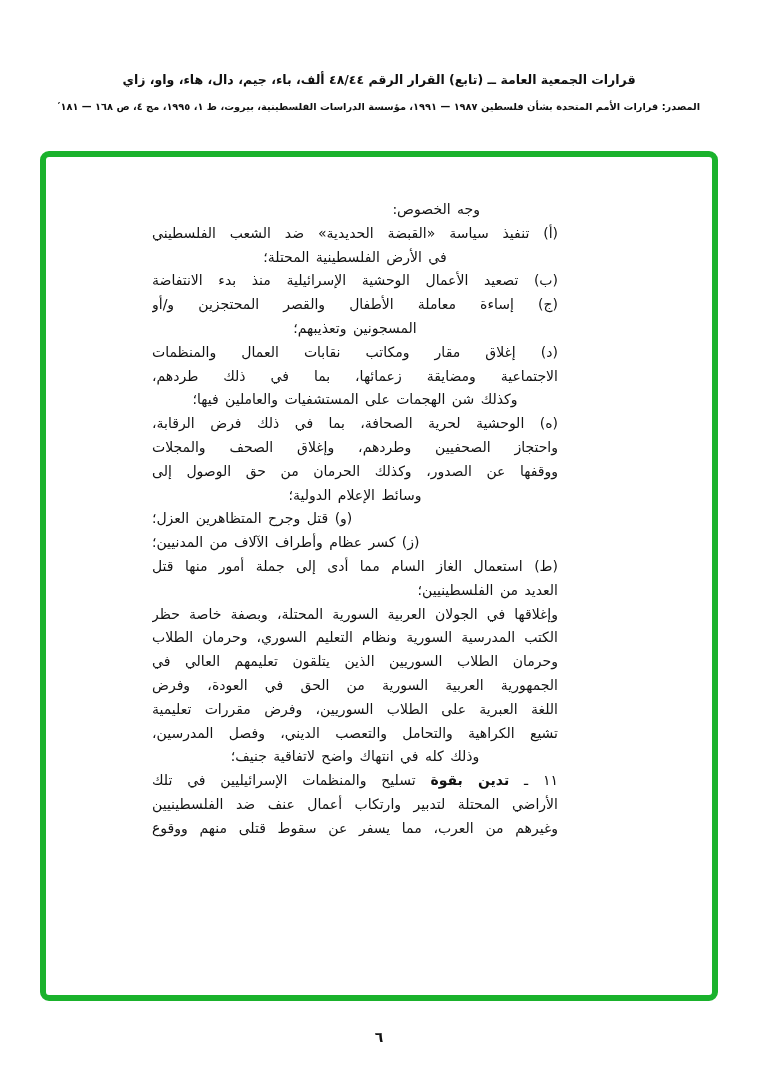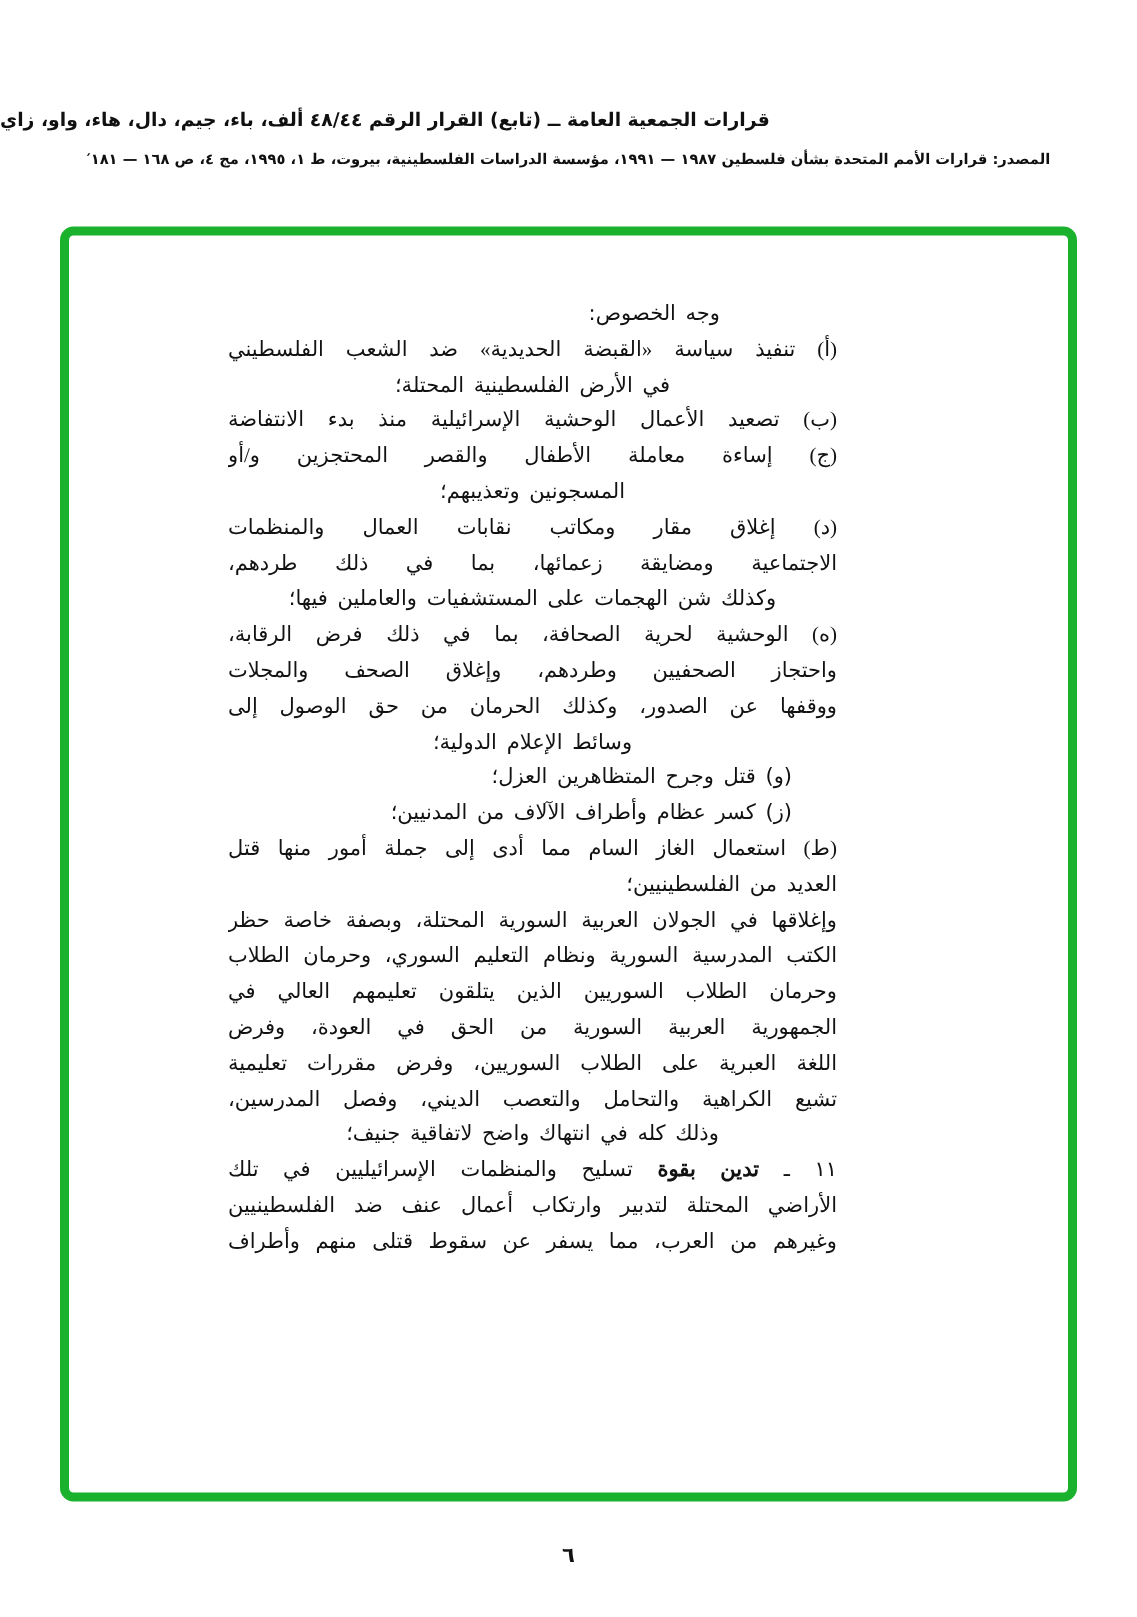--- a/index.html
+++ b/index.html
@@ -8,21 +8,21 @@
     width: 758px;
     height: 1078px;
     background: #ffffff;
     overflow: hidden;
     font-family: "DejaVu Sans", sans-serif;
     color: #141414;
   }
   .hdr-title {
     position: absolute;
     top: 72px; left: 0; right: 0;
-    text-align: left;
+    text-align: center;
     direction: rtl;
     font-size: 12.5px;
     font-weight: bold;
     letter-spacing: 0.2px;
     color: #101010;
   }
   .hdr-source {
     position: absolute;
     top: 101px; left: 0; right: 0;
     text-align: center;
@@ -44,23 +44,23 @@
     top: 186px;
     right: 200px;
     width: 406px;
     direction: rtl;
     font-size: 14px;
     line-height: 23.8px;
     word-spacing: 2px;
     color: #121212;
   }
   .ln { height: 23.8px; overflow: hidden; box-sizing: border-box; }
-  .a-j  { text-align: justify; text-align-last: justify; font-family: Liberation Serif, serif; }
+  .a-j  { text-align: justify; text-align-last: justify; }
   .a-c  { text-align: center; }
-  .a-r1 { text-align: right; padding-right: 30px; }
+  .a-r1 { text-align: left; padding-right: 30px; }
   .a-r2 { text-align: right; padding-right: 78px; margin-top: 12px; }
   .a-l1 { text-align: right;  padding-left: 68px; }
   .b { font-weight: bold; }
   .pagenum {
     position: absolute;
     top: 1029px; left: 0; right: 0;
     text-align: center;
     font-size: 14px;
     font-weight: bold;
     color: #101010;
@@ -97,18 +97,18 @@
       <div class="ln a-l1"><span>العديد من الفلسطينيين؛</span></div>
       <div class="ln a-j"><span>وإغلاقها في الجولان العربية السورية المحتلة، وبصفة خاصة حظر</span></div>
       <div class="ln a-j"><span>الكتب المدرسية السورية ونظام التعليم السوري، وحرمان الطلاب</span></div>
       <div class="ln a-j"><span>وحرمان الطلاب السوريين الذين يتلقون تعليمهم العالي في</span></div>
       <div class="ln a-j"><span>الجمهورية العربية السورية من الحق في العودة، وفرض</span></div>
       <div class="ln a-j"><span>اللغة العبرية على الطلاب السوريين، وفرض مقررات تعليمية</span></div>
       <div class="ln a-j"><span>تشيع الكراهية والتحامل والتعصب الديني، وفصل المدرسين،</span></div>
       <div class="ln a-c"><span>وذلك كله في انتهاك واضح لاتفاقية جنيف؛</span></div>
       <div class="ln a-j"><span>١١ ـ </span><span class="b">تدين بقوة</span><span> تسليح والمنظمات الإسرائيليين في تلك</span></div>
       <div class="ln a-j"><span>الأراضي المحتلة لتدبير وارتكاب أعمال عنف ضد الفلسطينيين</span></div>
-      <div class="ln a-j"><span>وغيرهم من العرب، مما يسفر عن سقوط قتلى منهم وأطراف</span></div>
+      <div class="ln a-j"><span>وغيرهم من العرب، مما يسفر عن سقوط قتلى منهم ووقوع</span></div>
     </div>
 
   <div class="pagenum">٦</div>
 
 </div>
 
 </body></html>

